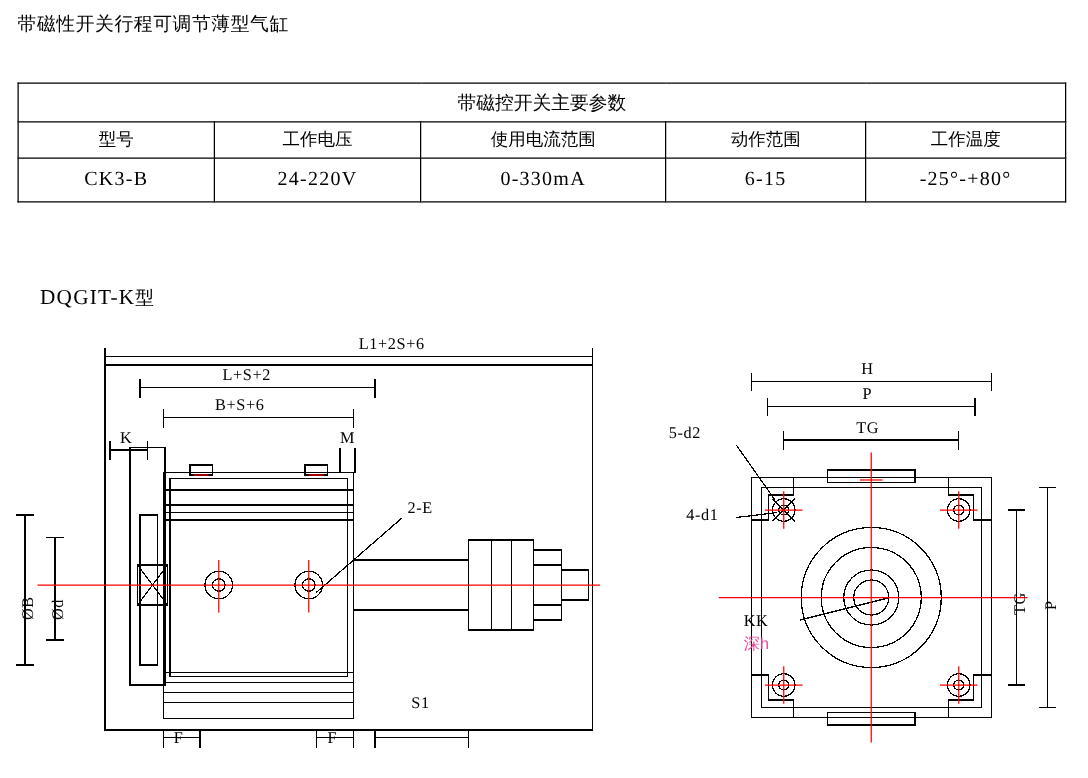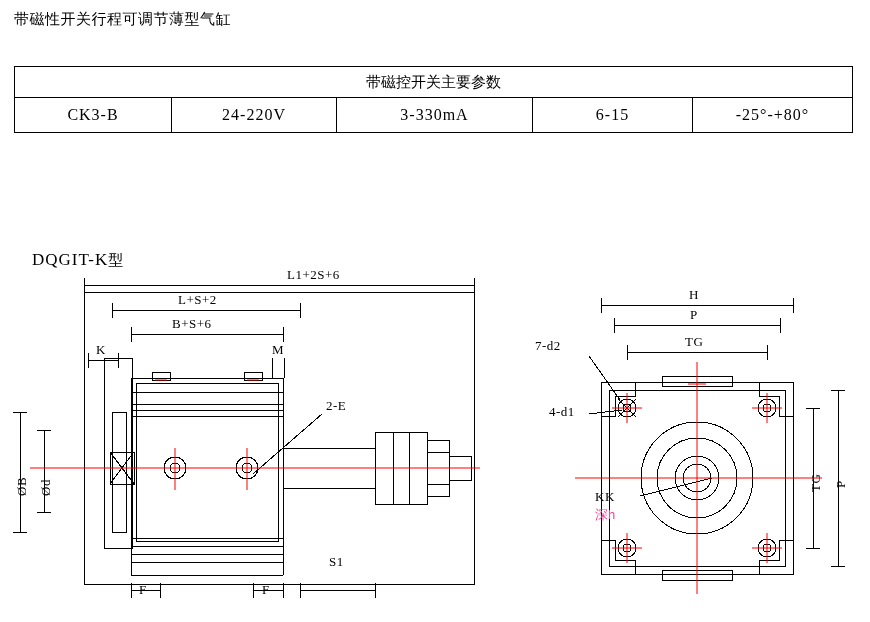--- a/index.html
+++ b/index.html
@@ -60,21 +60,20 @@
     margin-top: 25px;
   }
   
   .model-label {
     position: absolute;
     left: 32px;
     top: 228px;
     font-size: 15px;
     letter-spacing: 0.5px;
     white-space: nowrap;
-    margin-top: 22px;
   }
   .model-label .mono {
     font-family: "Liberation Serif", serif;
     font-size: 17px;
     letter-spacing: 1px;
   }
   
   #drawing {
     position: absolute;
     left: 0;
@@ -116,23 +115,30 @@
       <col style="width:165px">
       <col style="width:196px">
       <col style="width:160px">
       <col style="width:160px">
     </colgroup>
     <tbody>
       <tr>
         <td class="title-cell" colspan="5">带磁控开关主要参数</td>
       </tr>
       <tr>
+        <td>型号</td>
+        <td>工作电压</td>
+        <td>使用电流范围</td>
+        <td>动作范围</td>
+        <td>工作温度</td>
+      </tr>
+      <tr>
         <td class="value-cell">CK3-B</td>
         <td class="value-cell">24-220V</td>
-        <td class="value-cell">3-330mA</td>
+        <td class="value-cell">0-330mA</td>
         <td class="value-cell">6-15</td>
         <td class="value-cell">-25°-+80°</td>
       </tr>
     </tbody>
   </table>
 
   <div class="model-label">
     <span class="mono">DQGIT-K</span><span>型</span>
   </div>
 
@@ -308,20 +314,20 @@
   <div class="dim-text" style="left:326px; top:398px;">2-E</div>
   <div class="dim-text vert" style="left:14px; top:496px;">ØB</div>
   <div class="dim-text vert" style="left:38px; top:496px;">Ød</div>
   <div class="dim-text" style="left:139px; top:582px;">F</div>
   <div class="dim-text" style="left:262px; top:582px;">F</div>
   <div class="dim-text" style="left:329px; top:554px;">S1</div>
 
   <div class="dim-text" style="left:689px; top:287px;">H</div>
   <div class="dim-text" style="left:690px; top:307px;">P</div>
   <div class="dim-text" style="left:685px; top:334px;">TG</div>
-  <div class="dim-text" style="left:535px; top:338px;">7-d2</div>
+  <div class="dim-text" style="left:535px; top:338px;">5-d2</div>
   <div class="dim-text" style="left:517px; top:404px;margin-left:32px;">4-d1</div>
   <div class="dim-text vert" style="left:808px; top:492px;">TG</div>
   <div class="dim-text vert" style="left:833px; top:488px;">P</div>
   <div class="dim-text" style="left:595px; top:489px;">KK</div>
   <div class="cn-text" style="left:595px; top:506px;">深h</div>
 
 </div>
 
 </body></html>

